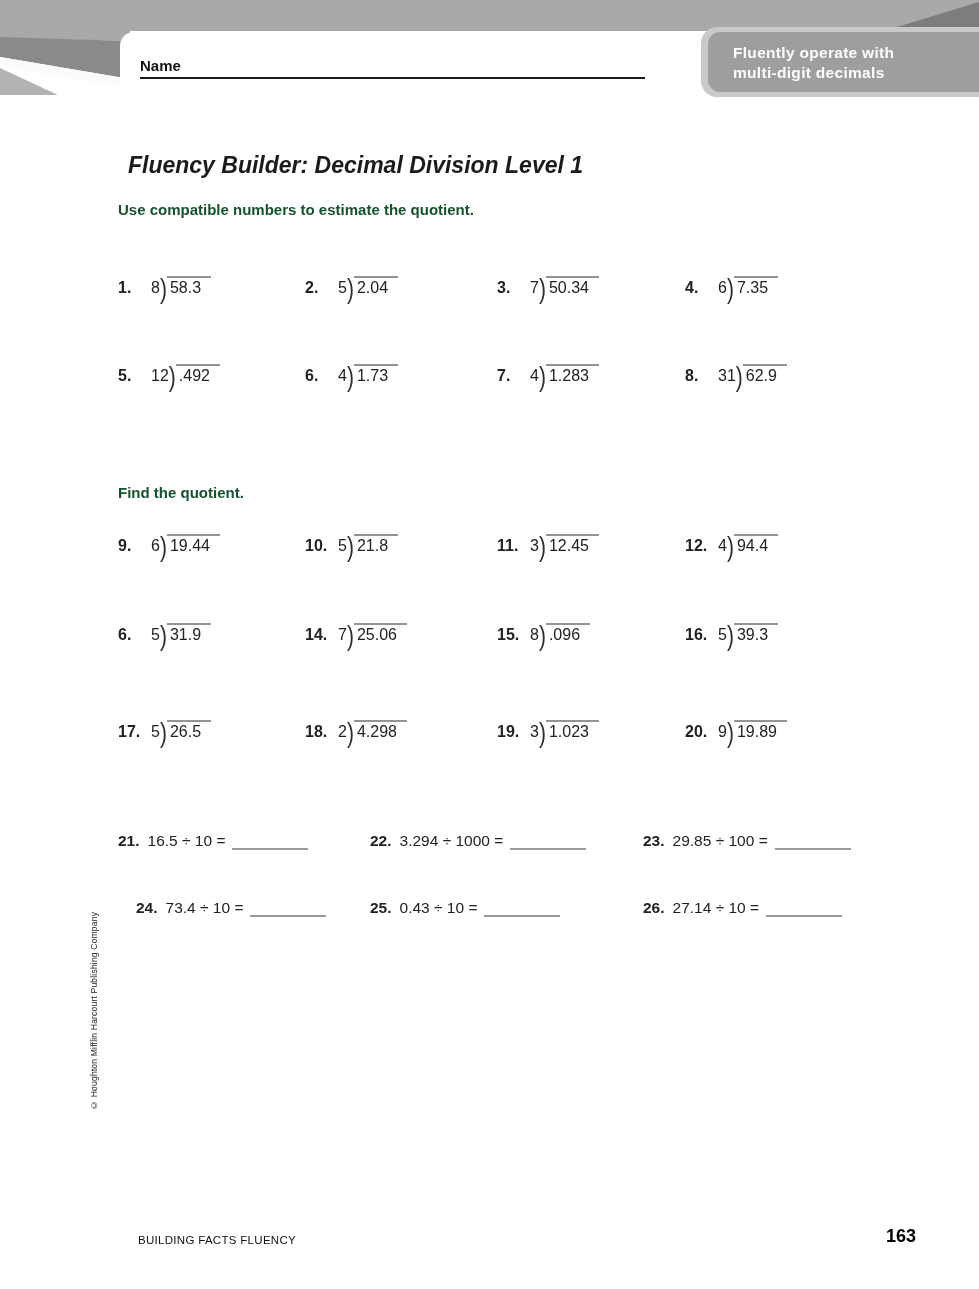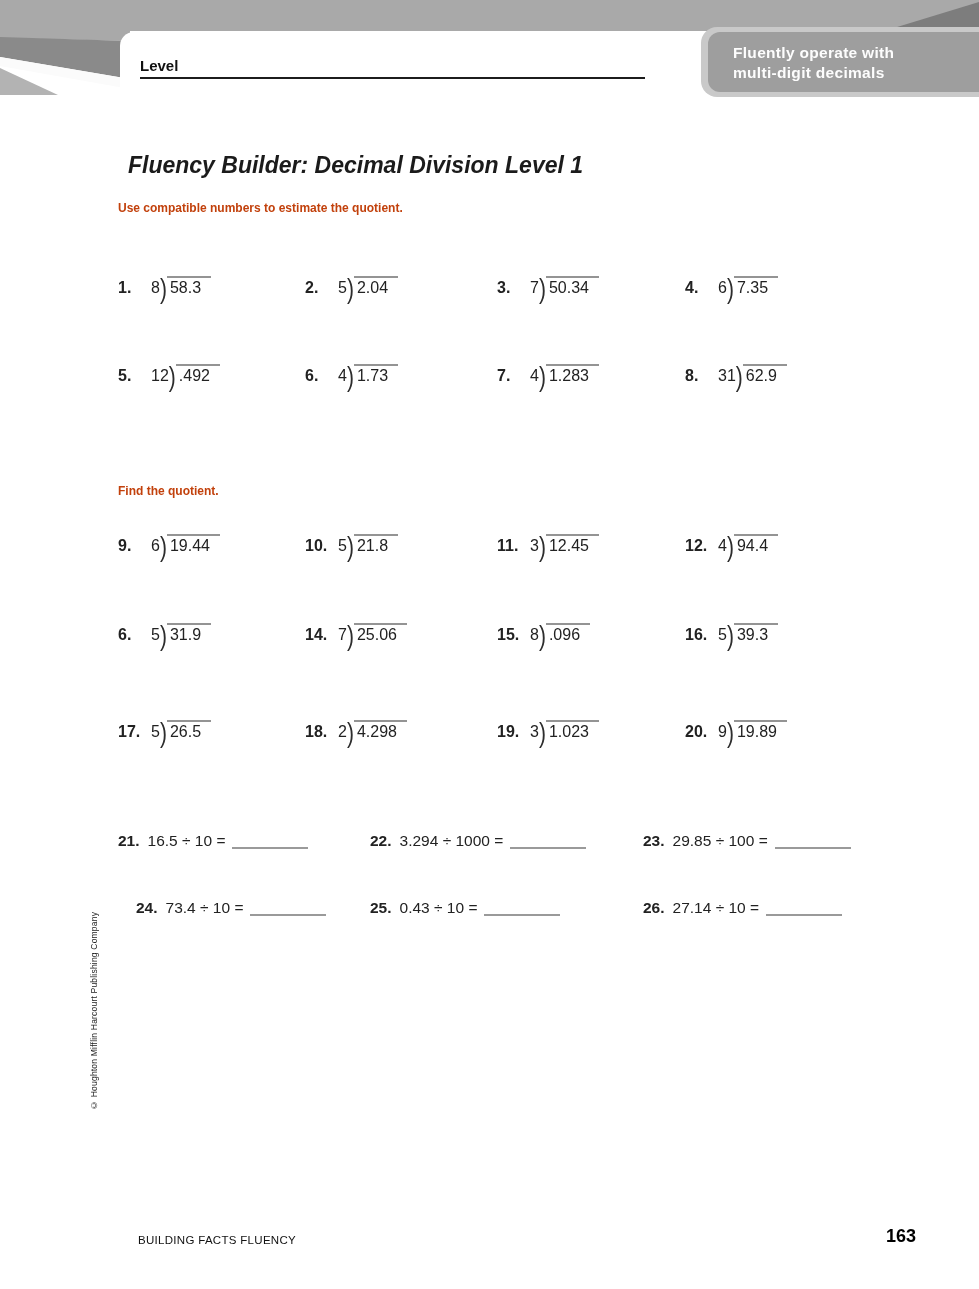--- a/index.html
+++ b/index.html
@@ -12,30 +12,30 @@
   .hdr-svg{position:absolute;left:0;top:0;}
   .badge-text{
     position:absolute;left:733px;top:43px;width:230px;
     font-size:15.5px;font-weight:bold;line-height:20px;color:#fdfdfd;
     letter-spacing:.3px;
   }
   .name-row{position:absolute;left:140px;top:57px;font-size:15px;font-weight:bold;color:#111;}
   .name-line{position:absolute;left:140px;top:77px;width:505px;height:2px;background:#1c1c1c;}
   
   .title{position:absolute;left:128px;top:152px;font-size:23px;font-weight:bold;color:#1b1b1b;font-style:italic;}
-  .instruction{position:absolute;left:118px;font-size:12px;font-weight:bold;color:#c2410c;text-align:center;}
+  .instruction{position:absolute;left:118px;font-size:15px;font-weight:bold;color:#14532d;text-align:center;}
   
   .prob{position:absolute;display:flex;align-items:flex-start;font-size:16px;color:#222;}
   .prob .pnum{font-weight:bold;flex:none;width:33px;padding-top:3px;}
   .prob .divisor{padding-top:3px;}
   .prob .paren{display:inline-block;font-size:21px;line-height:21px;transform:scaleY(1.32);transform-origin:50% 45%;padding-top:1px;color:#2d2d2d;font-weight:400;}
   .prob .paren::before{content:")";}
   .prob .dividend{display:inline-block;border-top:2px solid #949494;padding:1px 10px 0 3px;}
   
-  .eq{position:absolute;display:flex;align-items:center;font-size:15.5px;color:#222;}
+  .eq{position:absolute;display:flex;align-items:flex-end;font-size:15.5px;color:#222;}
   .eq .pnum{font-weight:bold;margin-right:8px;}
   .eq .blank{display:inline-block;width:76px;height:13px;border-bottom:2px solid #9a9a9a;margin-left:7px;}
   
   .copyright{
     position:absolute;left:89px;top:864px;height:246px;width:14px;
     writing-mode:vertical-rl;transform:rotate(180deg);
     font-size:8.5px;letter-spacing:.2px;color:#222;white-space:nowrap;
   }
   .footer-left{position:absolute;left:118px;top:1234px;font-size:11.5px;letter-spacing:.3px;color:#111;padding-left:20px;}
   .footer-page{position:absolute;left:886px;top:1226px;font-size:18px;font-weight:bold;color:#000000;}
@@ -53,21 +53,21 @@
   <rect x="120" y="32" width="859" height="78" rx="14" fill="#ffffff"></rect>
   <rect x="701" y="27" width="300" height="70" rx="16" fill="#c9c9c9"></rect>
   <rect x="708" y="32" width="300" height="60" rx="12" fill="#9e9e9e"></rect>
 </svg>
 
 <div class="badge-text">
   <div>Fluently operate with</div>
   <div>multi-digit decimals</div>
 </div>
 
-<div class="name-row">Level</div>
+<div class="name-row">Name</div>
 <div class="name-line"></div>
 
 <h1 class="title" style="margin:0;">Fluency Builder: Decimal Division Level 1</h1>
 <div class="instruction" style="top:201px;">Use compatible numbers to estimate the quotient.</div>
 
 <div class="prob" style="left:118px;top:276px">
     <span class="pnum">1.</span>
     <span class="divisor">8</span>
     <span class="paren"></span>
     <span class="dividend">58.3</span>

